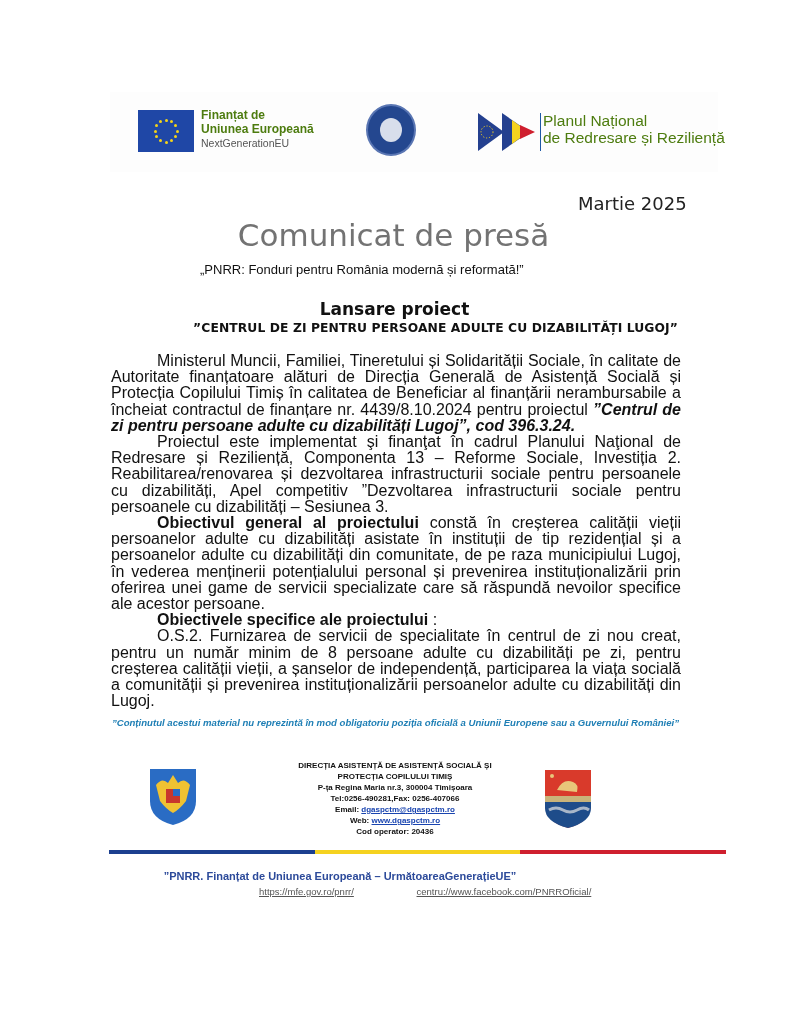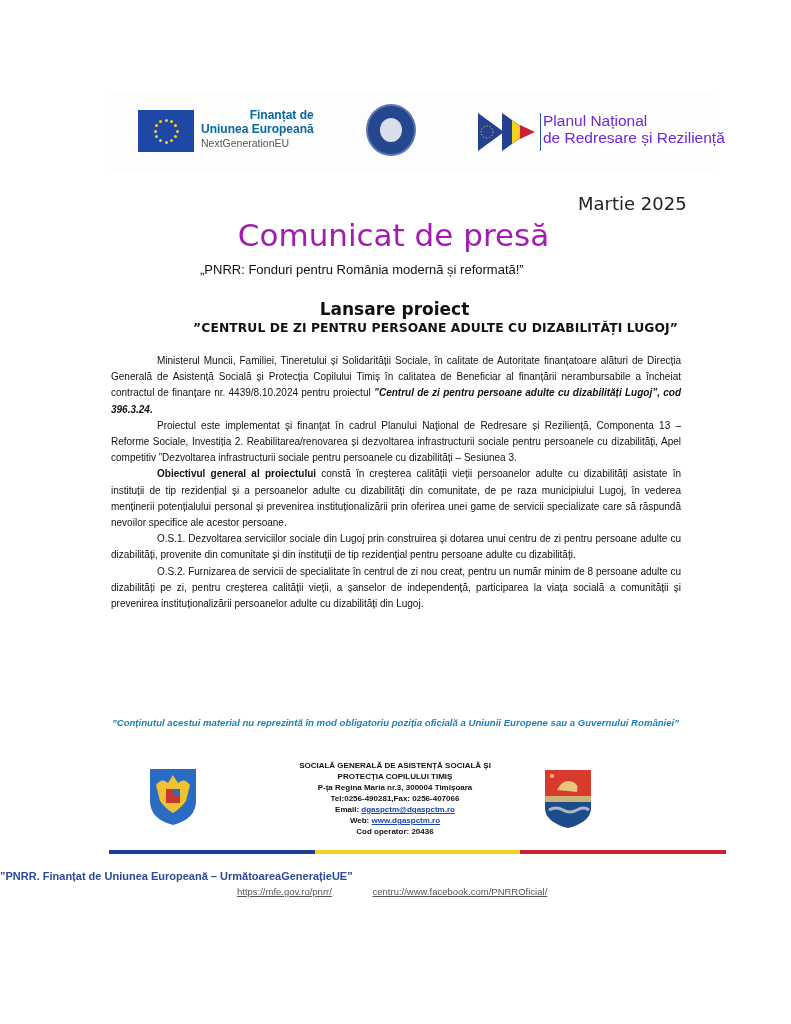--- a/index.html
+++ b/index.html
@@ -3,50 +3,50 @@
 <meta charset="utf-8">
 <style>
   html, body { margin:0; padding:0; background:#ffffff; }
   body { width:791px; height:1024px; position:relative; overflow:hidden; font-family:"Liberation Sans", sans-serif; color:#111; }
   .abs { position:absolute; }
   
   .logos { left:110px; top:92px; width:608px; height:80px; background:#fdfdfd; }
   .eu-flag { left:138px; top:110px; width:56px; height:42px; background:#1f47a6; }
   .eu-flag .star { position:absolute; width:3px; height:3px; background:#f5d418; border-radius:50%; }
   .eu-text { left:201px; top:108px; font-size:12px; line-height:14px; }
-  .eu-text .l1, .eu-text .l2 { color:#0369a1; font-weight:bold;text-align:right; }
+  .eu-text .l1, .eu-text .l2 { color:#4d7c0f; font-weight:bold; }
   .eu-text .l3 { color:#555; font-size:10.5px; }
   .gov-seal { left:366px; top:104px; width:50px; height:52px; border-radius:50%; background:#24478f; border:2px solid #5a76b3; box-sizing:border-box; }
   .gov-seal .inner { position:absolute; left:12px; top:12px; width:22px; height:24px; border-radius:50%; background:#d8deeb; }
   .pnrr-logo { left:478px; top:113px; width:60px; height:38px; }
   .pnrr-sep { left:540px; top:113px; width:1px; height:38px; background:#1c58a5; }
-  .pnrr-text { left:543px; top:112px; font-size:15.5px; line-height:17px; color:#6d28d9; }
+  .pnrr-text { left:543px; top:112px; font-size:15.5px; line-height:17px; color:#4d7c0f; }
   
   .date { left:578px; top:193px; font-size:18px; font-family:"DejaVu Sans", sans-serif; color:#222; }
-  .title { left:0; width:791px; top:217px; text-align:center; font-size:31px; color:#a21caf; font-family:"DejaVu Sans", sans-serif; }
+  .title { left:0; width:791px; top:217px; text-align:center; font-size:31px; color:#737373; font-family:"DejaVu Sans", sans-serif; }
   .title span { position:relative; left:-2px; }
   .subtitle { left:200px; top:262px; font-size:13px; color:#111; }
   .launch { left:0; width:789px; top:299px; text-align:center; font-size:17px; font-weight:bold; font-family:"DejaVu Sans", sans-serif; }
   .proj-title { left:0; width:791px; top:321px; text-align:center; font-size:12.3px; font-weight:bold; font-family:"DejaVu Sans", sans-serif; letter-spacing:0.1px;margin-left:40px; }
   
-  .body { left:111px; top:353px; width:570px; font-size:10px; line-height:16.2px; text-align:justify; color:#111; font-family:"Liberation Sans", sans-serif; }
+  .body { left:111px; top:353px; width:570px; font-size:16px; line-height:16.2px; text-align:justify; color:#111; font-family:"Liberation Sans", sans-serif; }
   .body p { margin:0; text-indent:46px; }
   .body b { font-weight:bold; }
   .body i { font-style:italic; font-weight:bold; }
   .disclaimer { left:0; width:791px; top:717px; text-align:center; font-size:9.6px; color:#1f7fb5; font-weight:bold; font-style:italic; }
   
   .coat-ro { left:148px; top:767px; width:50px; height:60px; }
   .coat-tm { left:543px; top:768px; width:50px; height:62px; }
   .contact { left:270px; top:760px; width:250px; text-align:center; font-size:8px; line-height:11px; font-weight:bold; color:#111; }
   .contact .link { color:#1a45b0; text-decoration:underline; }
   .tricolor { left:109px; top:850px; width:617px; height:4px; display:flex; }
   .tricolor div { flex:1; }
-  .slogan { left:0; width:680px; top:870px; font-size:11px; font-weight:bold; color:#2c4a9a; }
+  .slogan { left:0; width:680px; top:870px; text-align:center; font-size:11px; font-weight:bold; color:#2c4a9a; }
   .links { left:237px; top:886px; font-size:9.5px; color:#555; }
-  .links a { color:#555; text-decoration:underline; margin-right:38px; }
+  .links a { color:#555; text-decoration:underline; margin-right:38px;margin-left:22px; }
 </style>
 </head>
 <body>
 
 <div class="abs logos"></div>
 
 <div class="abs eu-flag" id="euflag">
     <span class="star" style="left: 37.5px; top: 19.5px;"></span>
     <span class="star" style="left: 36.0263px; top: 25px;"></span>
     <span class="star" style="left: 32px; top: 29.0263px;"></span>
@@ -86,35 +86,35 @@
 <div class="abs date">Martie 2025</div>
 <div class="abs title"><span>Comunicat de presă</span></div>
 <div class="abs subtitle">„PNRR: Fonduri pentru România modernă și reformată!”</div>
 <div class="abs launch">Lansare proiect</div>
 <div class="abs proj-title">”CENTRUL DE ZI PENTRU PERSOANE ADULTE CU DIZABILITĂȚI LUGOJ”</div>
 
 <div class="abs body">
   <p><span>Ministerul Muncii, Familiei, Tineretului și Solidarității Sociale, în calitate de Autoritate finanțatoare alături de Direcția Generală de Asistență Socială și Protecția Copilului Timiș în calitatea de Beneficiar al finanțării nerambursabile a încheiat contractul de finanțare nr. 4439/8.10.2024 pentru proiectul </span><i>”Centrul de zi pentru persoane adulte cu dizabilități Lugoj”, cod 396.3.24.</i></p>
   <p>Proiectul este implementat şi finanţat în cadrul Planului Naţional de Redresare și Reziliență, Componenta 13 – Reforme Sociale, Investiția 2. Reabilitarea/renovarea și dezvoltarea infrastructurii sociale pentru persoanele cu dizabilități, Apel competitiv ”Dezvoltarea infrastructurii sociale pentru persoanele cu dizabilități – Sesiunea 3.</p>
   <p><b>Obiectivul general al proiectului</b><span> constă în creșterea calității vieții persoanelor adulte cu dizabilități asistate în instituții de tip rezidențial și a persoanelor adulte cu dizabilități din comunitate, de pe raza municipiului Lugoj, în vederea menținerii potențialului personal și prevenirea instituționalizării prin oferirea unei game de servicii specializate care să răspundă nevoilor specifice ale acestor persoane.</span></p>
-  <p>O.S.1. Dezvoltarea serviciilor sociale din Lugoj prin construirea și dotarea unui centru de zi pentru persoane adulte cu dizabilități, provenite din comunitate și din instituții de tip rezidențial pentru persoane adulte cu dizabilități.</p>
+  <p><b>Obiectivele specifice ale proiectului</b><span> :</span></p>
   <p>O.S.2. Furnizarea de servicii de specialitate în centrul de zi nou creat, pentru un număr minim de 8 persoane adulte cu dizabilități pe zi, pentru creșterea calității vieții, a șanselor de independență, participarea la viața socială a comunității și prevenirea instituționalizării persoanelor adulte cu dizabilități din Lugoj.</p>
 </div>
 
 <div class="abs disclaimer">”Conținutul acestui material nu reprezintă în mod obligatoriu poziția oficială a Uniunii Europene sau a Guvernului României”</div>
 
 <svg class="abs coat-ro" viewBox="0 0 50 60">
   <path d="M2,2 H48 V34 Q48,52 25,58 Q2,52 2,34 Z" fill="#2a6cc4"></path>
   <path d="M8,18 Q14,10 20,16 L25,8 L30,16 Q36,10 42,18 L38,34 Q32,42 25,46 Q18,42 12,34 Z" fill="#f0c232"></path>
   <rect x="18" y="22" width="14" height="14" fill="#c8372d"></rect>
   <rect x="25" y="22" width="7" height="7" fill="#2a6cc4"></rect>
 </svg>
 
 <div class="abs contact">
-  <div>SOCIALĂ GENERALĂ DE ASISTENȚĂ SOCIALĂ ȘI</div>
+  <div>DIRECȚIA ASISTENȚĂ DE ASISTENȚĂ SOCIALĂ ȘI</div>
   <div>PROTECȚIA COPILULUI TIMIȘ</div>
   <div>P-ța Regina Maria nr.3, 300004 Timișoara</div>
   <div>Tel:0256-490281,Fax: 0256-407066</div>
   <div><span>Email: </span><a class="link">dgaspctm@dgaspctm.ro</a></div>
   <div><span>Web: </span><a class="link">www.dgaspctm.ro</a></div>
   <div>Cod operator: 20436</div>
 </div>
 
 <svg class="abs coat-tm" viewBox="0 0 50 62">
   <path d="M2,2 H48 V36 Q48,54 25,60 Q2,54 2,36 Z" fill="#d93a2b"></path>

